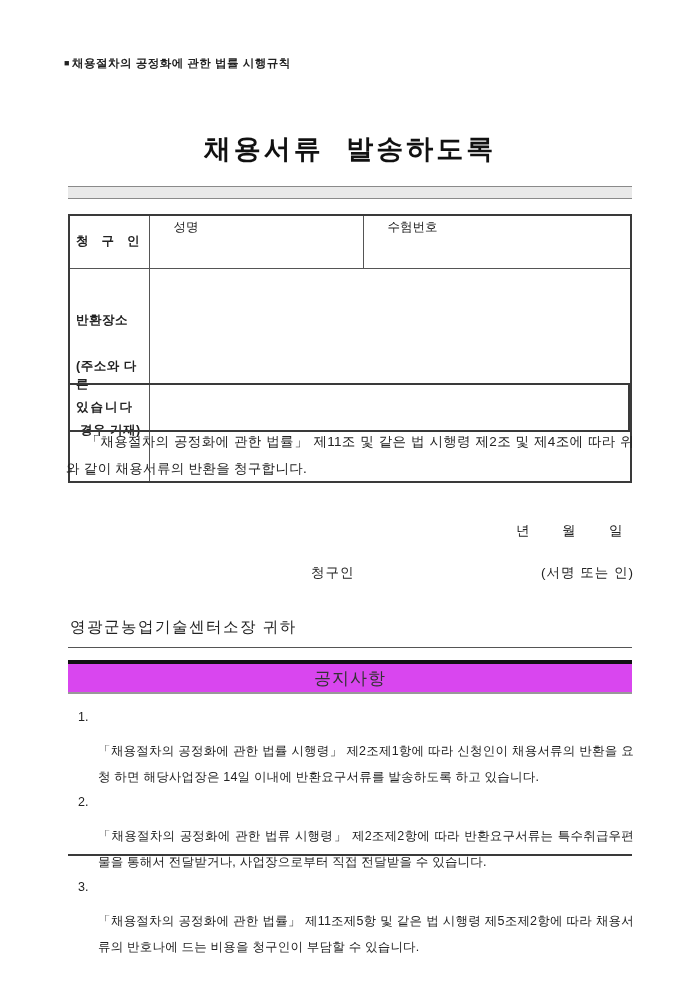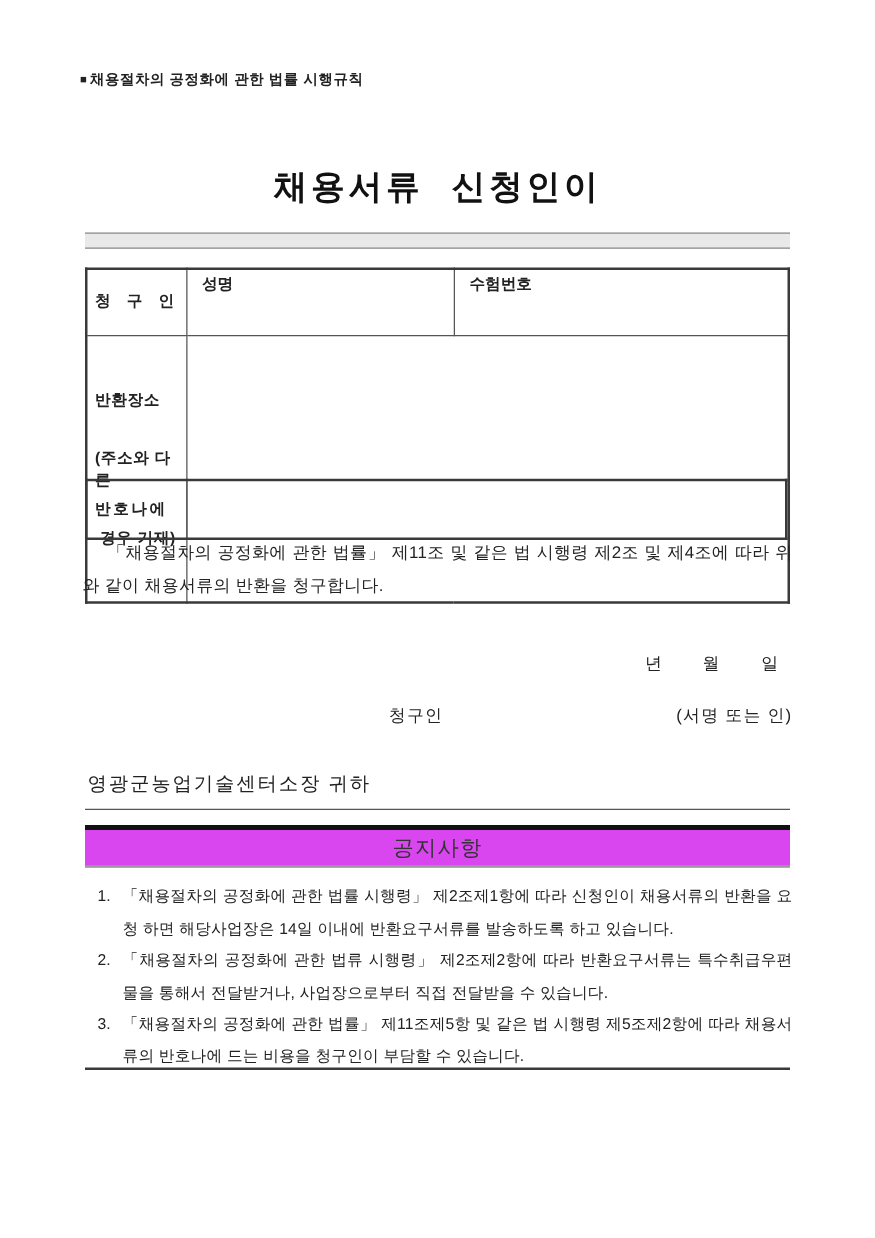--- a/index.html
+++ b/index.html
@@ -68,22 +68,22 @@
     width: 80px;
     font-weight: 700;
     text-align: left;
     vertical-align: middle;
     padding: 14px 6px;
     white-space: pre-wrap;
     letter-spacing: 2px;
   }
   td.label-cell {
     vertical-align: top;
-    padding: 3px 12px;
-    font-weight: 700;
+    padding: 3px 24px;
+    font-weight: 400;
   }
   .rp-line { line-height: 18px; font-weight: 700; letter-spacing: 0.5px; }
   .row-1 { height: 53px; }
   .row-2 { height: 52px; }
   .row-3 { height: 57px; }
   .row-4 { height: 35px; }
   .col-name  { width: 214px; }
   .col-exam  { width: 268px; }
 
   
@@ -158,39 +158,40 @@
     color: #222;
   }
   .notice-item .num {
     flex: 0 0 20px;
     font-weight: 400;
   }
   .notice-item .txt {
     flex: 1;
     text-align: justify;
     letter-spacing: 0.2px;
+    margin-top: 34px;
   }
 
   .bottom-rule {
     position: absolute;
     left: 68px; top: 854px;
     width: 564px; height: 0;
     border-top: 2px solid #3a3a3a;
   }
 </style>
 </head>
 <body>
 
 <div class="page">
 
   <div class="reg-note">
     <span class="bullet">■</span><span>채용절차의 공정화에 관한 법률 시행규칙</span>
   </div>
 
-  <div class="doc-title">채용서류 신청인이</div>
+  <div class="doc-title">채용서류 발송하도록</div>
 
   <div class="divider-bar"></div>
 
   <table class="form-table t1">
     <tbody>
         <tr class="row-1">
       <th class="row-head">청  구  인</th>
       <td class="label-cell col-name">
         <span>성명</span>
       </td>
@@ -205,21 +206,21 @@
         <div class="rp-line"> 경우 기재)</div>
       </th>
       <td colspan="2"></td>
     </tr>
   </tbody>
     </table>
 
   <table class="form-table t2">
     <tbody>
         <tr class="row-4">
-      <th class="row-head">반호나에</th>
+      <th class="row-head">있습니다</th>
       <td></td>
     </tr>
   </tbody>
     </table>
 
   <div class="statement">「채용절차의 공정화에 관한 법률」  제11조 및 같은 법 시행령 제2조 및 제4조에 따라 위와 같이 채용서류의 반환을 청구합니다.</div>
 
   <div class="date-line">
     <span class="ymd-year">년</span>
     <span class="ymd-month">월</span>

